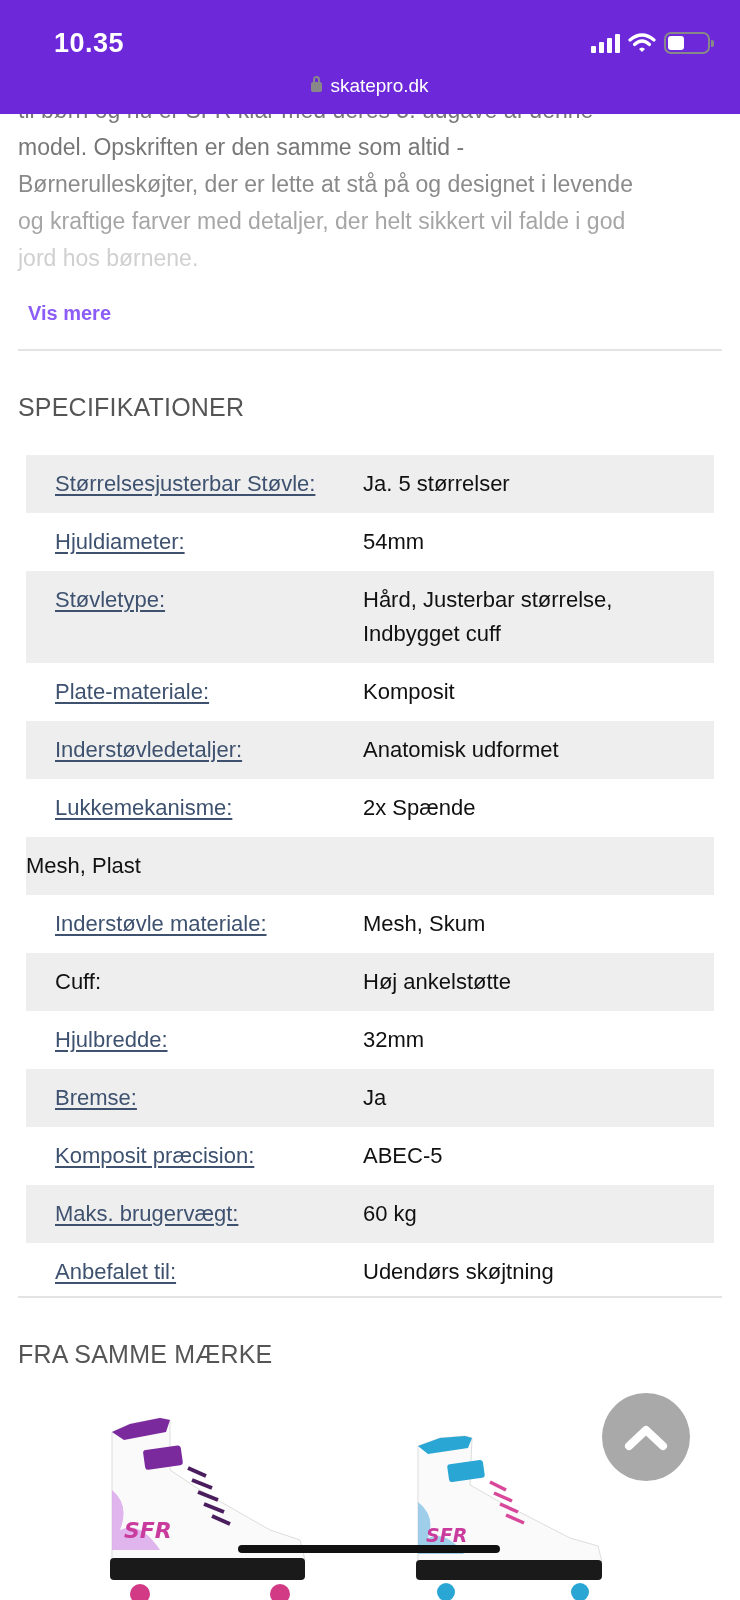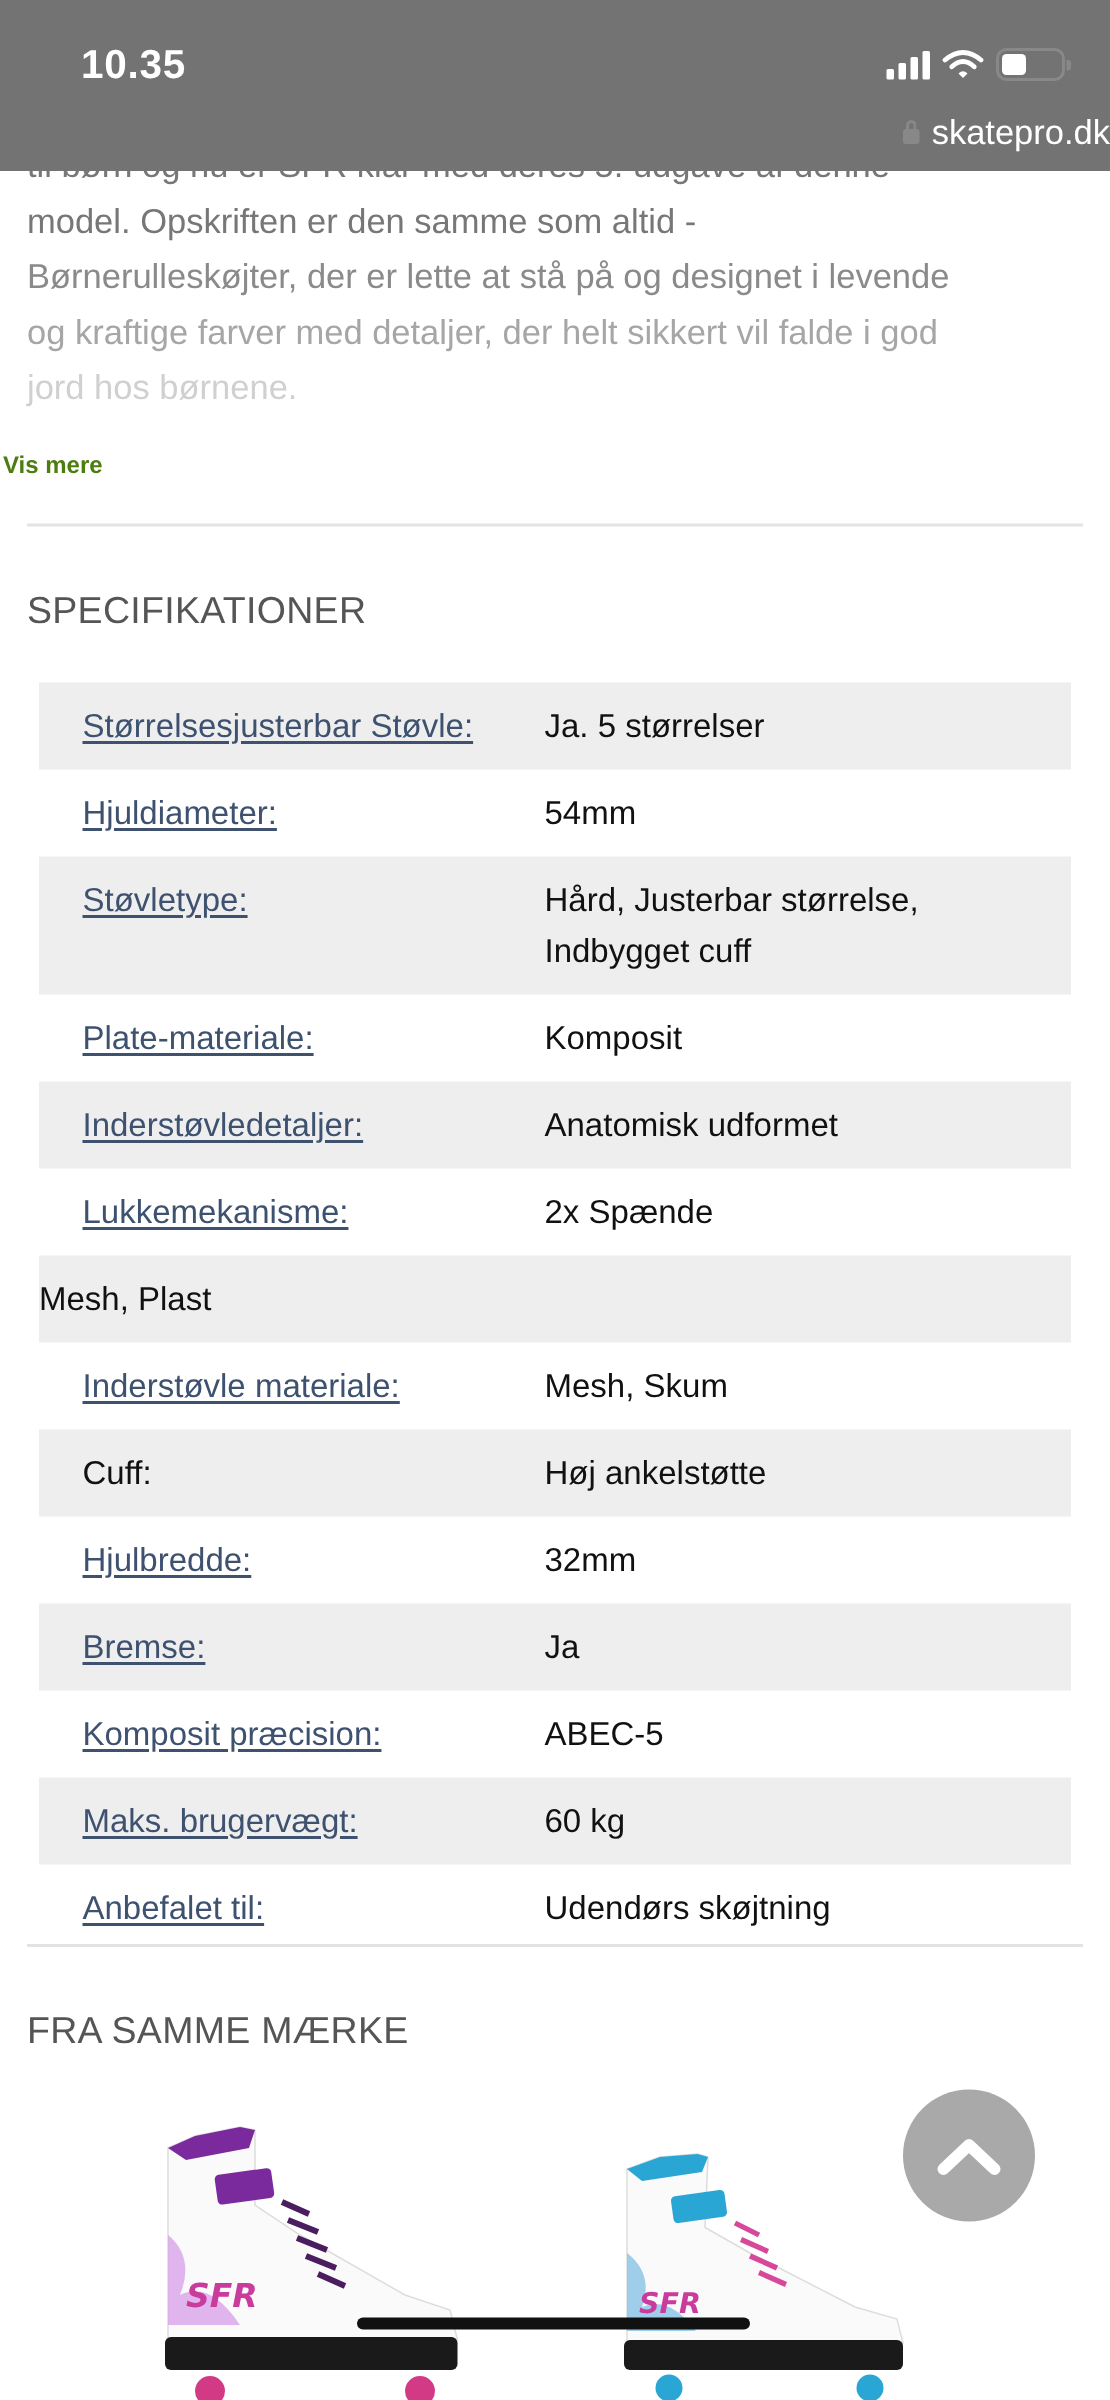--- a/index.html
+++ b/index.html
@@ -1,38 +1,38 @@
 <!DOCTYPE html>
 <html><head>
 <meta charset="utf-8">
 <style>
   * { box-sizing: border-box; margin: 0; padding: 0; }
   html, body { width: 740px; height: 1600px; overflow: hidden; background: #fff; }
   body { font-family: "Liberation Sans", "DejaVu Sans", sans-serif; position: relative; }
 
-  .statusbar { position: absolute; top: 0; left: 0; width: 740px; height: 114px; background: #737373; z-index: 5; color: #fff; }
+  .statusbar { position: absolute; top: 0; left: 0; width: 740px; height: 114px; background: #6d28d9; z-index: 5; color: #fff; }
   .time { position: absolute; left: 54px; top: 28px; font-size: 27px; font-weight: 600; letter-spacing: 0.5px; }
   .sys-icons { position: absolute; right: 30px; top: 32px; display: flex; align-items: center; gap: 8px; }
   .signal { display: flex; align-items: flex-end; gap: 3px; height: 20px; }
   .signal span { width: 5px; background: #fff; border-radius: 1px; }
   .battery { width: 46px; height: 22px; border: 2px solid #888; border-radius: 7px; position: relative; padding: 2px; }
   .battery .lvl { width: 16px; height: 100%; background: #fff; border-radius: 3px; }
   .battery:after { content: ""; position: absolute; right: -6px; top: 6px; width: 3px; height: 7px; background: #888; border-radius: 0 2px 2px 0; }
-  .url { position: absolute; top: 75px; left: 0; width: 740px; text-align: right; font-size: 23px; color: #fff; }
+  .url { position: absolute; top: 75px; left: 0; width: 740px; text-align: center; font-size: 19px; color: #fff; }
   .url .lock { display: inline-block; width: 11px; height: 10px; background: #888; border-radius: 2px; margin-right: 8px; position: relative; vertical-align: 0; }
   .url .lock:before { content: ""; position: absolute; left: 2px; top: -6px; width: 7px; height: 7px; border: 2px solid #888; border-bottom: none; border-radius: 4px 4px 0 0; box-sizing: border-box; }
 
   .page { position: absolute; top: 0; left: 0; width: 740px; }
   .desc { position: absolute; left: 18px; top: 92px; width: 710px; font-size: 23px; line-height: 37px; color: #6f6f6f; }
   .desc .l0 { color: #777; }
   .desc .l1 { color: #777; }
   .desc .l2 { color: #8a8a8a; }
   .desc .l3 { color: #a6a6a6; }
   .desc .l4 { color: #d0d0d0; }
-  .vis-mere { position: absolute; left: 2px; top: 302px; font-size: 16px; font-weight: 700; color: #4d7c0f; }
+  .vis-mere { position: absolute; left: 28px; top: 302px; font-size: 20px; font-weight: 700; color: #8b5cf6; }
   .hr { position: absolute; left: 18px; width: 704px; height: 2px; background: #e3e3e3; }
 
   .section-title { position: absolute; left: 18px; font-size: 25px; color: #555; letter-spacing: 0.2px; }
 
   .spec-table { position: absolute; left: 26px; top: 455px; width: 688px; }
   .spec-row { display: flex; min-height: 54px; padding: 12px 0; font-size: 22px; line-height: 34px; }
   .spec-row.alt { background: #eeeeee; }
   .spec-key { width: 337px; padding-left: 29px; }
   .spec-key a { color: #3e5270; text-decoration: underline; text-underline-offset: 3px; }
   .spec-key span.plain { color: #111; margin-top: 46px; }

